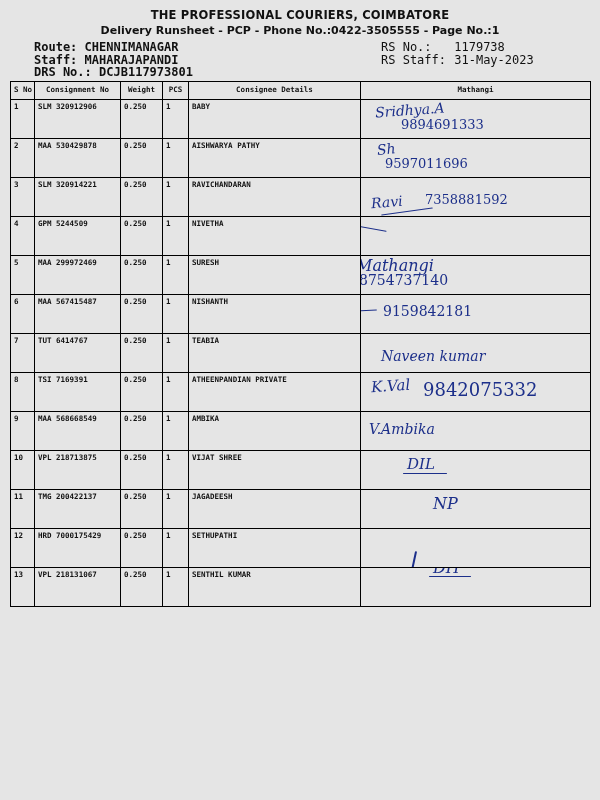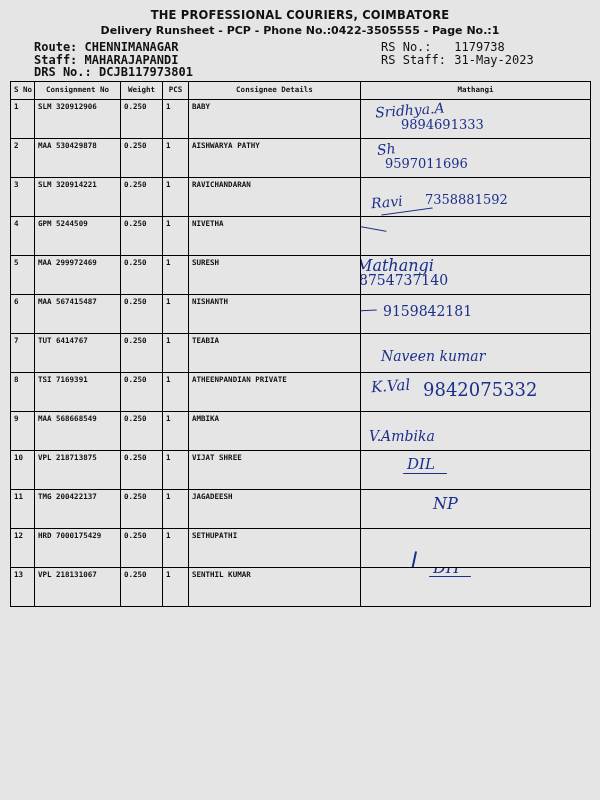--- a/index.html
+++ b/index.html
@@ -270,21 +270,21 @@
           </td>
         </tr>
 
         <tr>
           <td>9</td>
           <td>MAA 568668549</td>
           <td>0.250</td>
           <td>1</td>
           <td>AMBIKA</td>
           <td class="sig-cell">
-            <span class="sig-ink" style="left:8px; top:16px; font-size:14px;">V.Ambika</span>
+            <span class="sig-ink" style="left:8px; top:9px; font-size:14px;">V.Ambika</span>
             <span class="sig-ink" style="left:140px; top:4px; font-size:13px;"></span>
           </td>
         </tr>
 
         <tr>
           <td>10</td>
           <td>VPL 218713875</td>
           <td>0.250</td>
           <td>1</td>
           <td>VIJAT SHREE</td>

